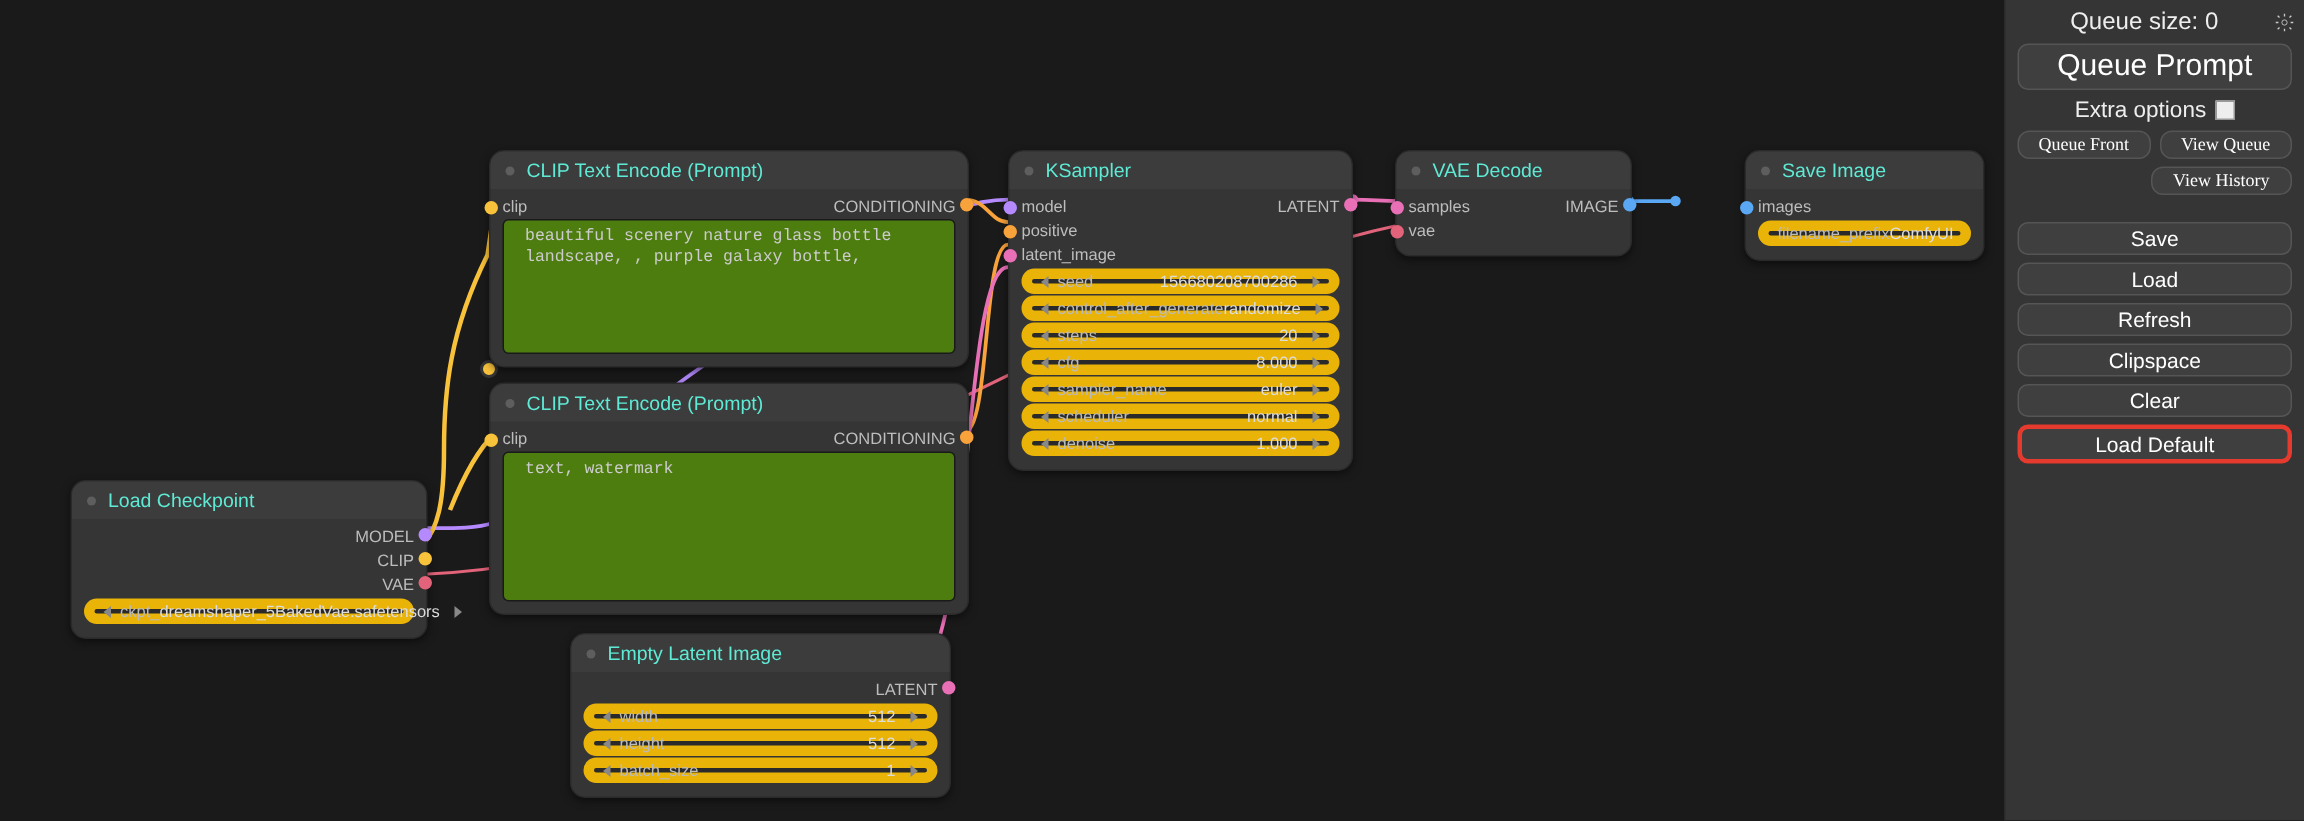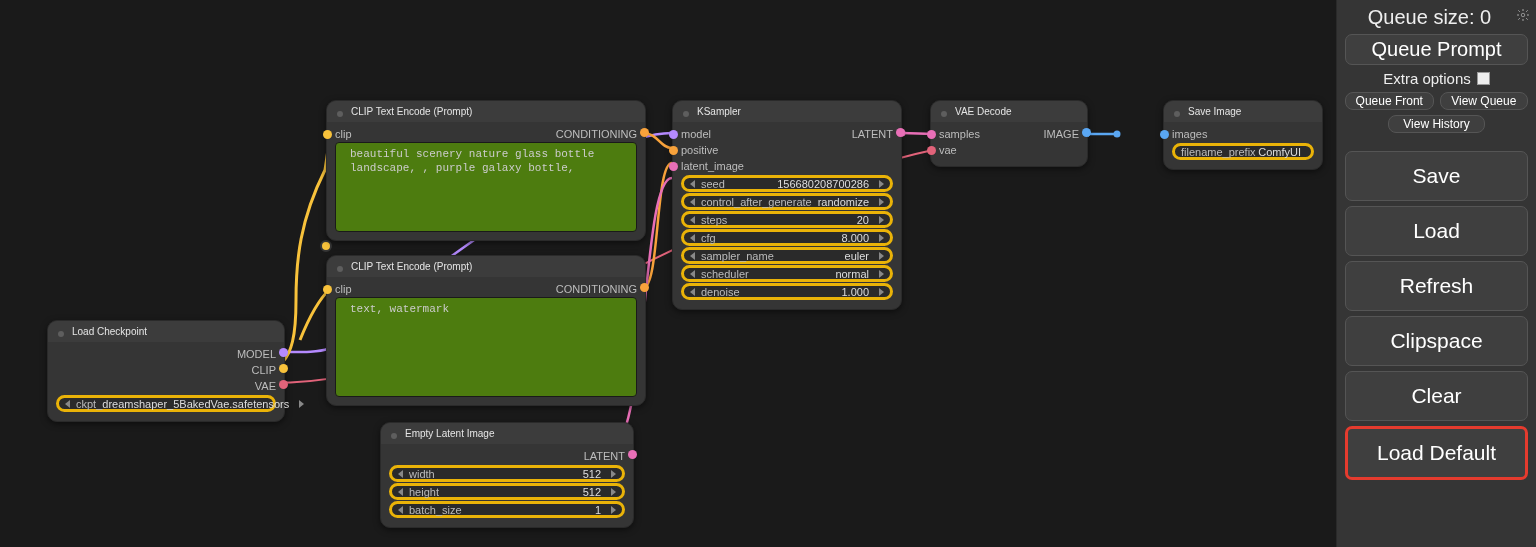--- a/index.html
+++ b/index.html
@@ -26,22 +26,22 @@
     border: 1px solid #2a2a2a;
     border-radius: 10px;
     box-shadow: 0 2px 6px rgba(0,0,0,.5);
     font-size: 12px;
     color: #bdbdbd;
   }
   .node-header {
     background: #3c3c3c;
     border-radius: 9px 9px 0 0;
     padding: 5px 10px 5px 24px;
-    font-size: 10px;
-    color: #e5e5e5;
+    font-size: 13px;
+    color: #5eead4;
     position: relative;
   }
   .node-header .dot {
     position: absolute; left: 10px; top: 10px;
     width: 6px; height: 6px; border-radius: 50%;
     background: #5e5e5e;
   }
   .node-body { padding: 4px 8px 8px 8px; }
   .row { display: flex; align-items: center; justify-content: space-between; font-size: 11px; padding: 2px 0; position: relative; }
   .in-label { display: flex; align-items: center; gap: 6px; }
@@ -53,21 +53,21 @@
   .port.left { position: absolute; left: -12px; }
   .port.right { position: absolute; right: -12px; }
   .c-model  { background: #b58aff; }
   .c-clip   { background: #f8c23b; }
   .c-vae    { background: #e2637a; }
   .c-cond   { background: #f8a23b; }
   .c-latent { background: #e96fb7; }
   .c-image  { background: #5aa7f3; }
   .widget {
     background: #2a2a2a;
-    border: 3px solid #eab308;
+    border: 7px solid #eab308;
     border-radius: 10px;
     height: 17px;
     display: flex; align-items: center;
     font-size: 11px;
     color: #bbb;
     margin: 1px 0;
     padding: 0 6px;
     position: relative;
   }
   .widget .arrow {
@@ -95,50 +95,50 @@
     position: absolute; right: 0; top: 0;
     width: 200px; height: 547px;
     background: #353535;
     border-left: 1px solid #2a2a2a;
     padding: 6px 8px;
     display: flex; flex-direction: column; gap: 5px;
     color: #eee;
   }
   .queue-size {
     text-align: center;
-    font-size: 20px;
+    font-size: 16px;
     color: #eee;
     position: relative;
     padding-right: 14px;
   }
   .gear {
     position: absolute; right: -2px; top: 2px;
     width: 14px; height: 14px;
     stroke: #ccc; fill: none;
   }
   .sb-btn {
     background: #3f3f3f;
     border: 1px solid #555;
     border-radius: 7px;
     color: #fff;
     text-align: center;
     cursor: default;
   }
   .sb-btn.big { font-size: 20px; padding: 3px 0; }
-  .sb-btn.med { font-size: 21px; padding: 12px 0; }
+  .sb-btn.med { font-size: 14px; padding: 2px 0; }
   .sb-btn.sm  { font-size: 12px; padding: 1px 6px; border-radius: 8px; }
   .sb-btn.highlight { border: 3px solid #e53b2e; }
   .extra {
     display: flex; justify-content: center; align-items: center; gap: 6px;
     font-size: 15px; color: #eee;
   }
   .extra .chk {
     width: 13px; height: 13px; background: #eee; border: 1px solid #999;
   }
-  .sb-row { display: flex; gap: 6px; justify-content: center; }
+  .sb-row { display: flex; gap: 6px; justify-content: flex-end; font-family: Liberation Serif, serif; }
   .sb-row .sb-btn { flex: 1; }
 </style>
 </head>
 <body>
 
 <div class="canvas">
 
   <svg class="wires">
 
     <path d="M268 352 C 360 352, 310 358, 460 250 C 560 180, 620 133, 672 133" stroke="#b58aff" stroke-width="2.5" fill="none"></path>

